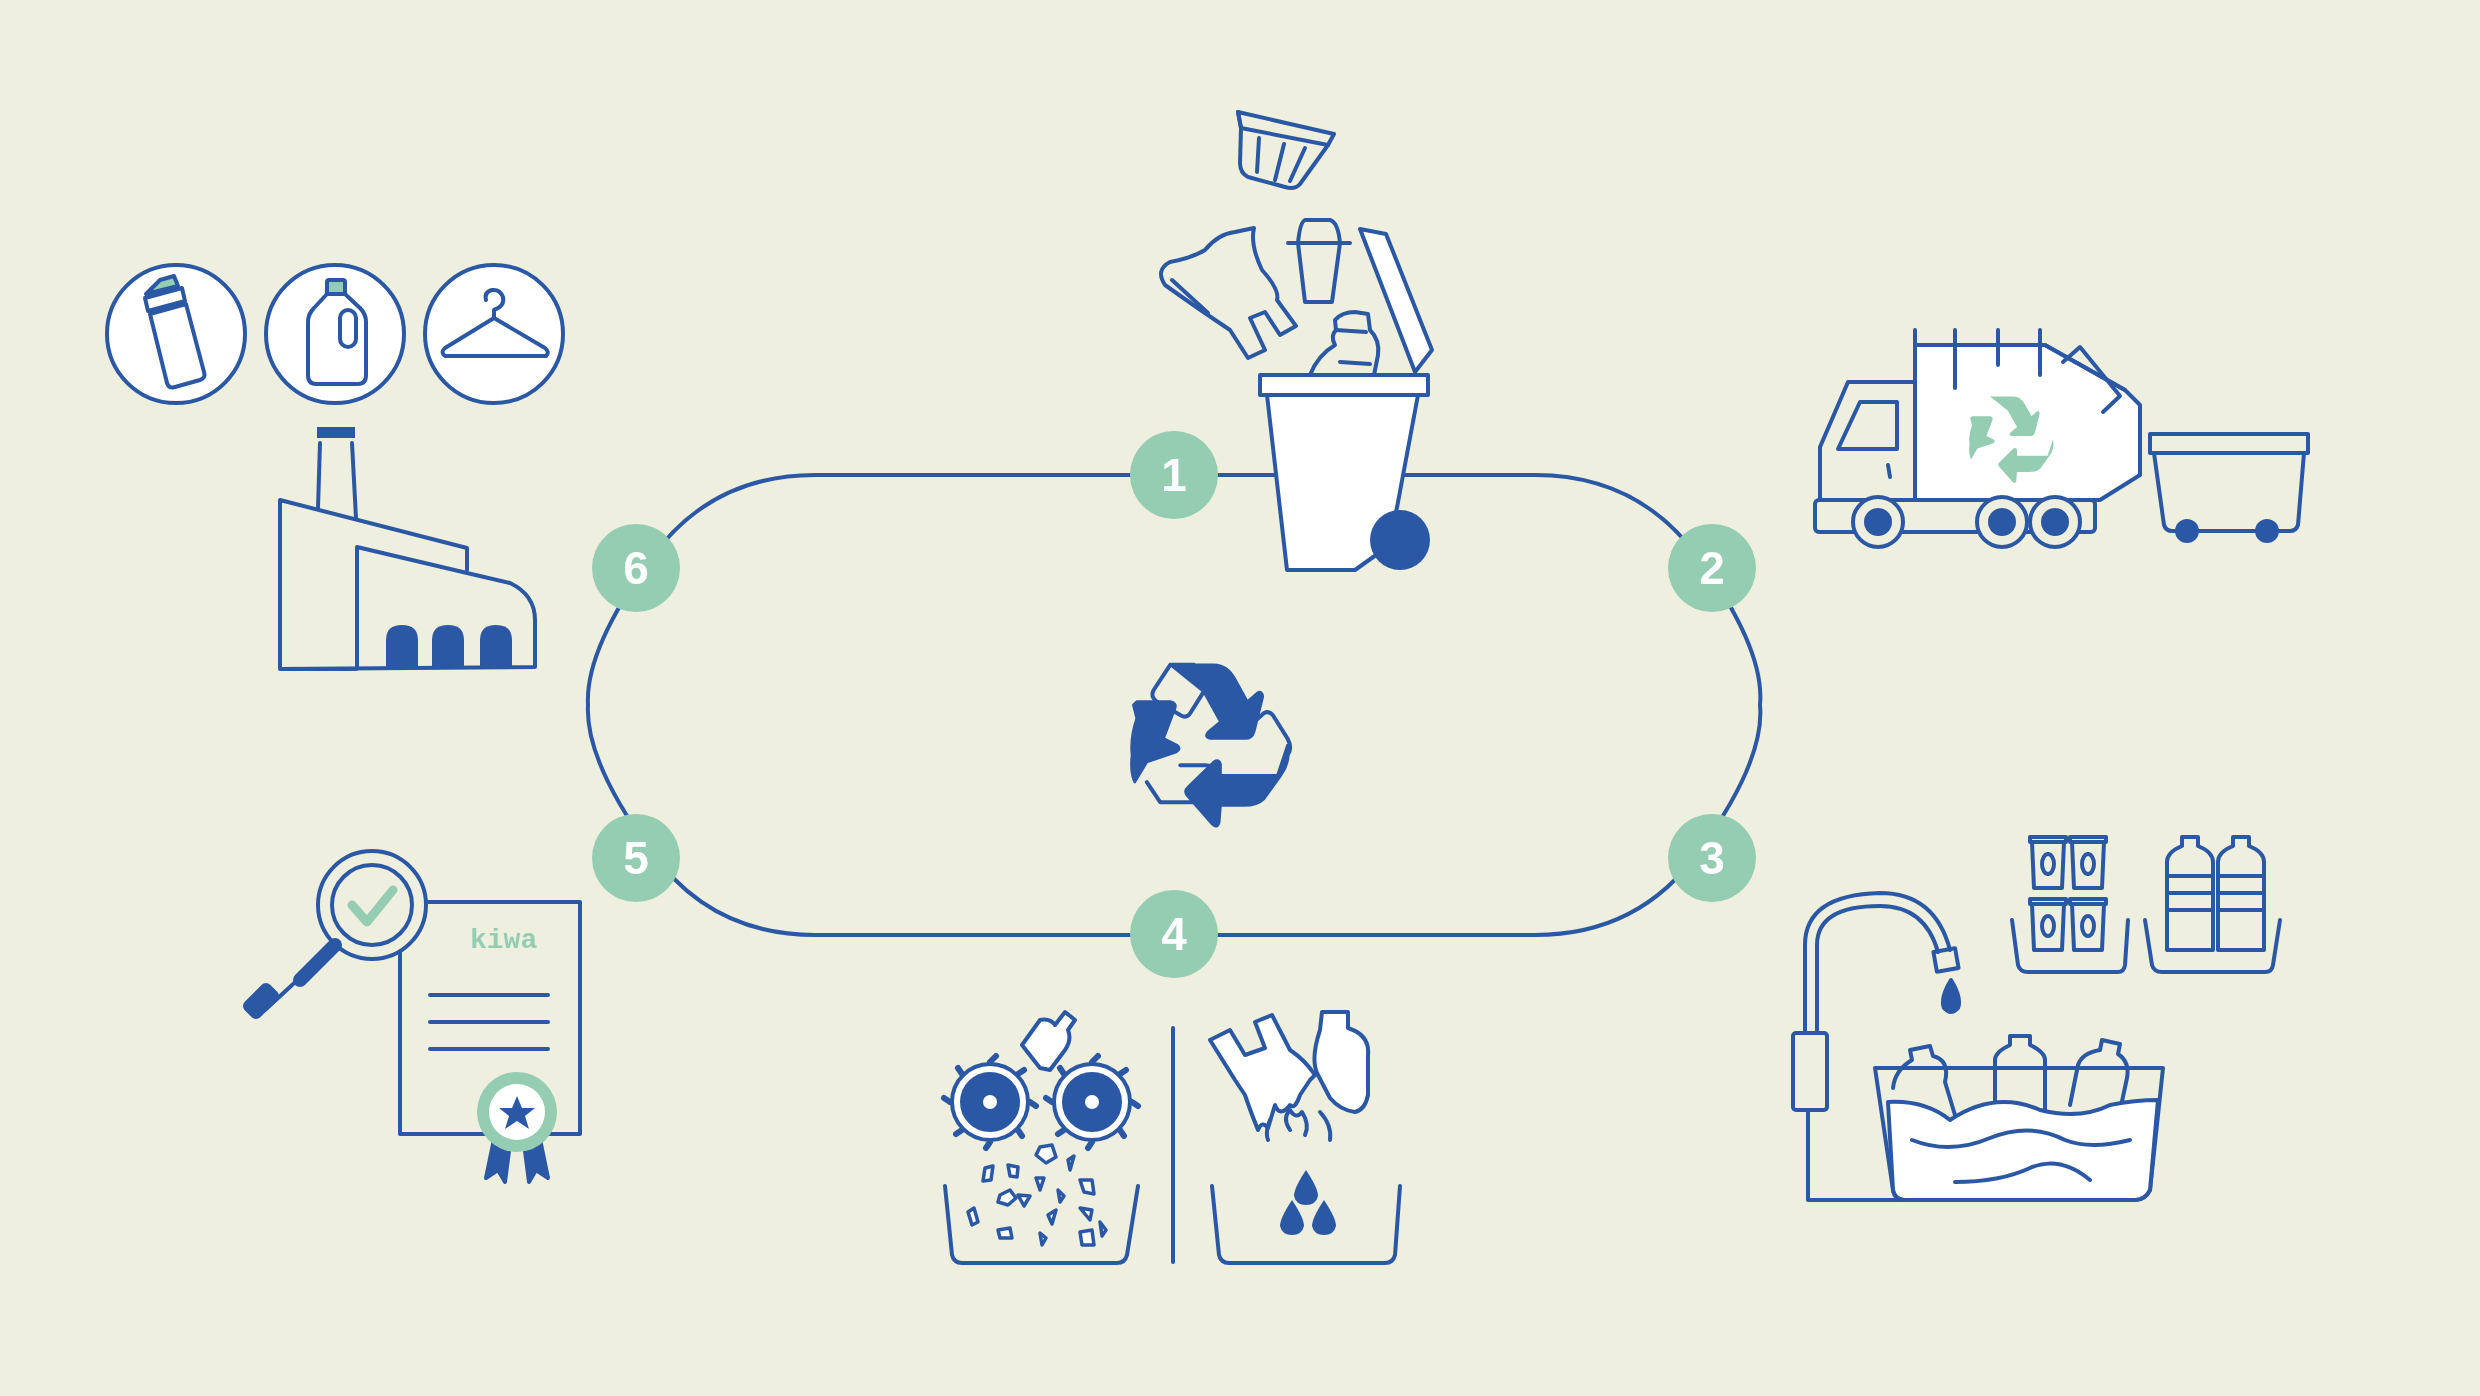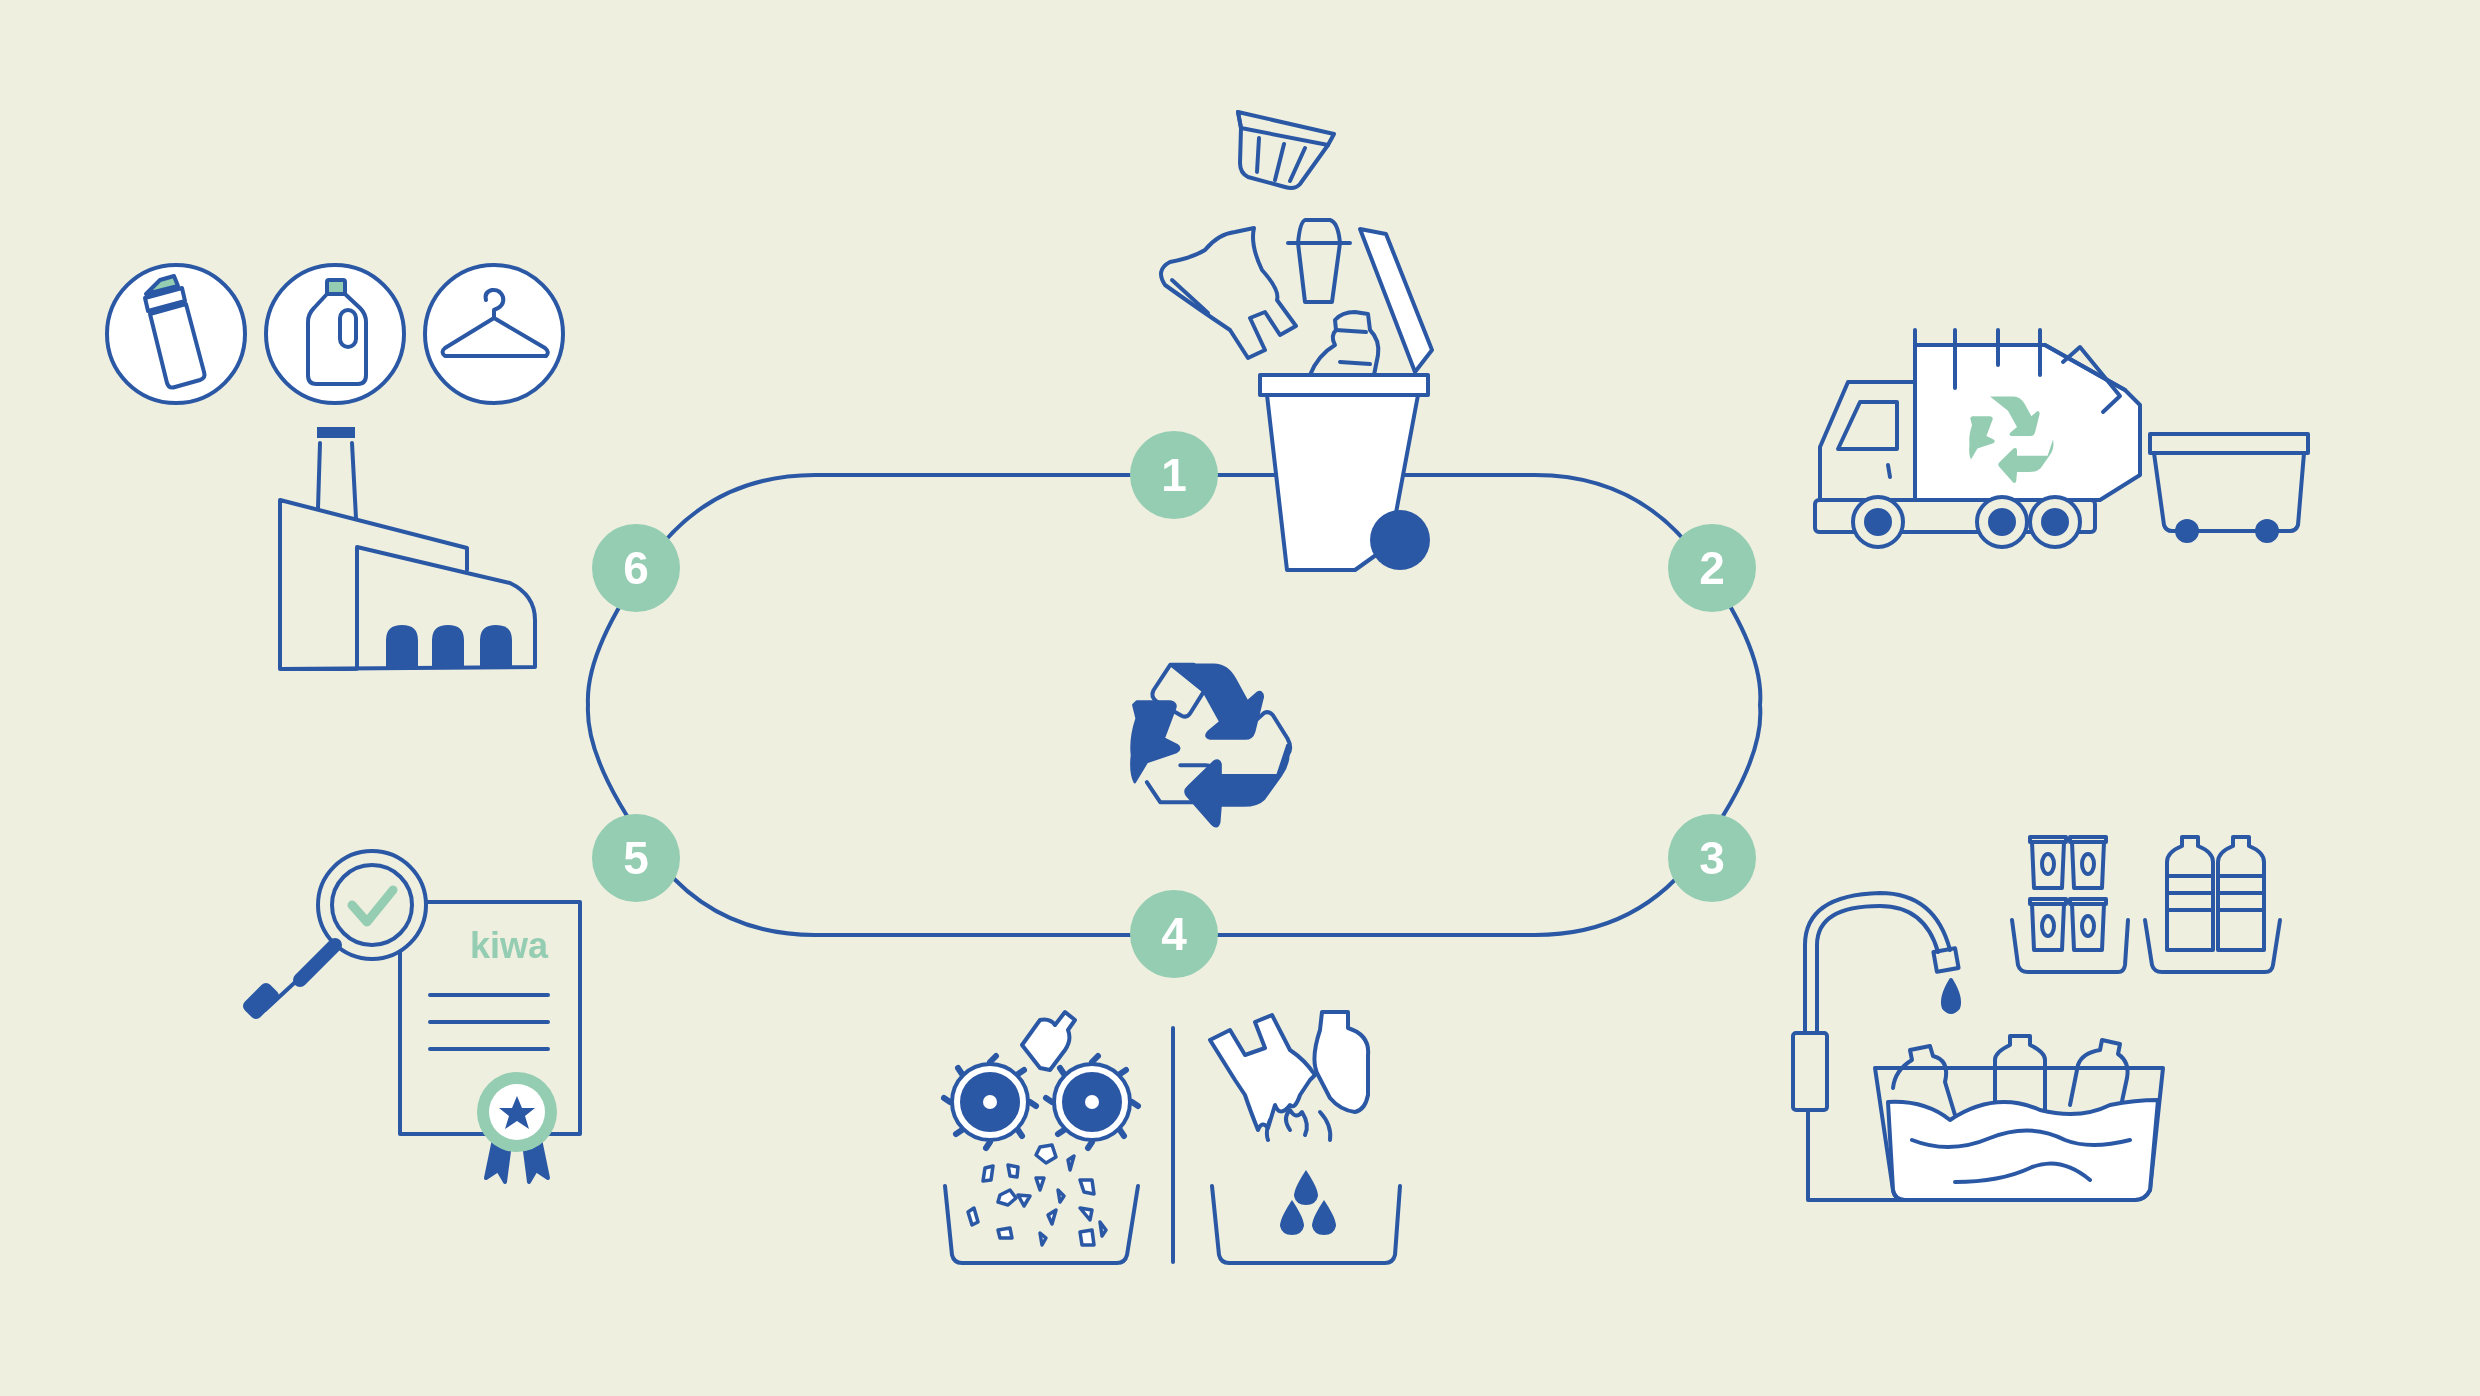--- a/index.html
+++ b/index.html
@@ -1,19 +1,19 @@
 <!DOCTYPE html>
 <html><head>
 <meta charset="utf-8">
 <style>
   html, body { margin:0; padding:0; }
   body { width:2480px; height:1396px; background:#EEEFDF; overflow:hidden; position:relative; font-family:"Liberation Sans", sans-serif; }
   svg.stage { position:absolute; left:0; top:0; }
   .badge { position:absolute; width:88px; height:88px; border-radius:50%; display:flex; align-items:center; justify-content:center; color:#fff; font-weight:bold; font-size:46px; font-family:"Liberation Sans", sans-serif; }
-  .kiwa { position:absolute; font-weight:bold; font-size:36px; font-family:Liberation Sans, sans-serif; letter-spacing:0px; }
+  .kiwa { position:absolute; font-weight:bold; font-size:28px; font-family:Liberation Mono, monospace; letter-spacing:0px; }
 </style>
 </head>
 <body>
 
 <svg class="stage" width="2480" height="1396" viewBox="0 0 2480 1396" fill="none" stroke="#2B58A5" stroke-width="4" stroke-linecap="round" stroke-linejoin="round">
 
   <path d="M815,475 H1535 Q1640,475 1700,560 Q1765,650 1760,705 Q1765,760 1700,850 Q1640,935 1535,935 H815 Q710,935 650,850 Q585,760 588,705 Q585,650 650,560 Q710,475 815,475 Z"></path>
 
   <g transform="translate(1120,638) scale(0.67)" fill="#2B58A5">
     <path d="M75,40 L140,40 Q160,40 172,62 L190,95 L205,82 Q212,78 213,88 L200,140 Q197,150 187,150 L135,150 Q125,148 132,140 L150,125 L125,80 Z"></path>

